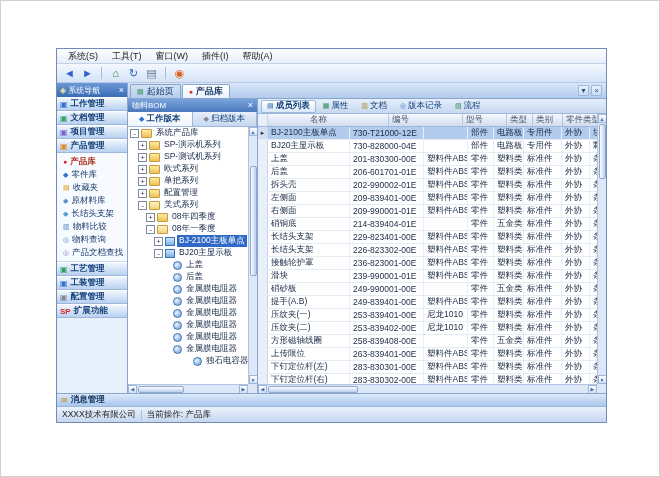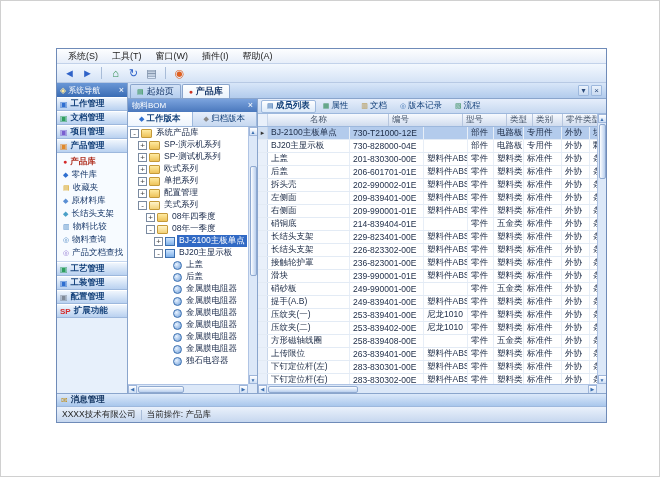--- a/index.html
+++ b/index.html
@@ -333,21 +333,21 @@
                   <div class="tree-row" style="padding-left: 34px;">
                     <span class="exp-spacer"></span>
                     <span class="ticon i-part"></span>
                     <span class="tree-label">金属膜电阻器</span>
                   </div>
                   <div class="tree-row" style="padding-left: 34px;">
                     <span class="exp-spacer"></span>
                     <span class="ticon i-part"></span>
                     <span class="tree-label">金属膜电阻器</span>
                   </div>
-                  <div class="tree-row" style="padding-left: 34px;">
+                  <div class="tree-row" style="padding-left: 54px;">
                     <span class="exp-spacer"></span>
                     <span class="ticon i-part"></span>
                     <span class="tree-label">独石电容器</span>
                   </div>
                 </div>
               <div class="sbv">
                 <span class="sb-btn">▲</span>
                 <span class="sb-thumb-v t-tree"></span>
                 <span class="sb-btn sb-endv">▼</span>
               </div>

